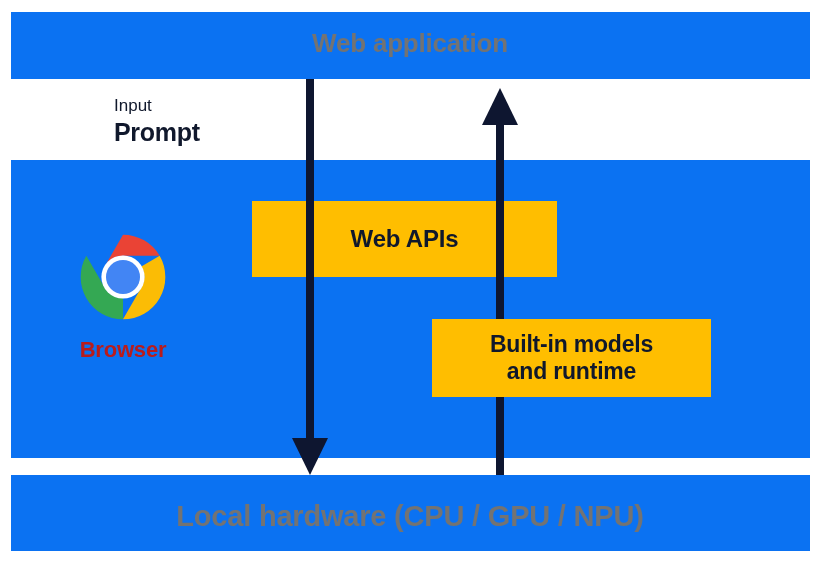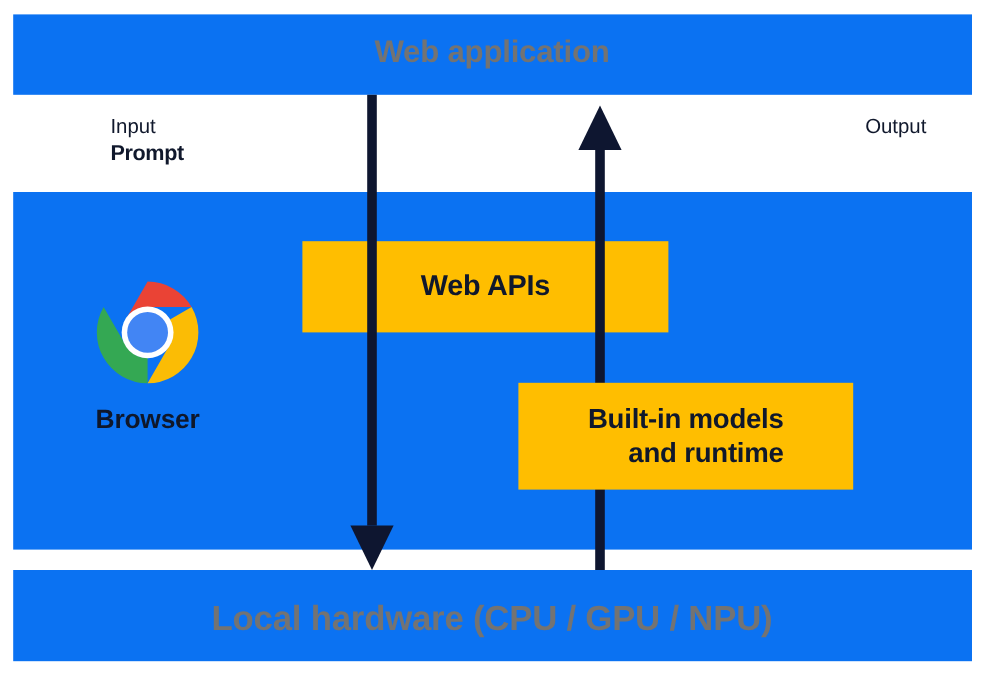--- a/index.html
+++ b/index.html
@@ -42,24 +42,24 @@
   #webapp-title   { top: 28px; font-size: 26px; }
   #hardware-title { top: 500px; font-size: 29px; }
 
   
   .io-block {
     position: absolute;
     top: 96px;
     color: #10182c;
     line-height: 1.22;
   }
-  #io-input  { left: 92px; text-align: left; }
+  #io-input  { left: 114px; text-align: left; }
   #io-output { right: 48px; text-align: right; }
   .io-kicker { font-size: 17px; font-weight: normal; display: block; }
-  .io-value  { font-size: 18px; font-weight: bold; display: block; letter-spacing: -0.3px; }
+  .io-value  { font-size: 25px; font-weight: bold; display: block; letter-spacing: -0.3px; }
 
   
   .arrow-shaft {
     position: absolute;
     background: #0e1630;
     width: 8px;
   }
   .arrow-head {
     position: absolute;
     width: 0; height: 0;
@@ -93,25 +93,24 @@
     font-weight: bold;
     letter-spacing: -0.2px;
     box-sizing: border-box;
   }
   #box-web-apis {
     left: 252px; top: 201px; width: 305px; height: 76px;
     font-size: 24px;
     z-index: 2;
   }
   #box-builtin {
-    left: 432px; top: 319px; width: 279px; height: 89px;
+    left: 432px; top: 319px; width: 279px; height: 78px;
     font-size: 23px;
     line-height: 1.18;
     z-index: 6;
-    text-align: right;
   }
   #box-builtin .bx-line { display: block; }
 
   
   #arrow-down-shaft, #arrow-up-shaft { z-index: 4; }
   #arrow-down-head, #arrow-up-head   { z-index: 4; }
 
   
   #browser-group {
     position: absolute;
@@ -119,41 +118,40 @@
     width: 92px;
     z-index: 3;
   }
   #chrome-icon {
     width: 92px; height: 92px;
     display: block;
   }
   #browser-label {
     margin-top: 14px;
     text-align: center;
-    color: #0f172a;
+    color: #b91c1c;
     font-size: 22px;
     font-weight: bold;
     letter-spacing: -0.2px;
     white-space: nowrap;
   }
 </style>
 </head>
 <body>
 
 <div id="stage">
 
   <div class="band" id="band-webapp"></div>
   <div class="band-title" id="webapp-title">Web application</div>
 
   <div class="io-block" id="io-input">
     <span class="io-kicker">Input</span>
     <span class="io-value">Prompt</span>
   </div>
   <div class="io-block" id="io-output">
-    <span class="io-kicker">Output</span>
   </div>
 
   <div class="band" id="band-browser"></div>
 
   <div id="browser-group">
     <svg id="chrome-icon" viewBox="0 0 100 100" aria-hidden="true">
 
       <path d="M50 4 A46 46 0 0 1 89.84 27 L50 27 A23 23 0 0 0 30.08 38.5 Z" fill="#ea4335"></path>
 
       <path d="M89.84 27 A46 46 0 0 1 50 96 L69.92 61.5 A23 23 0 0 0 69.92 38.5 Z" fill="#fbbc05"></path>

